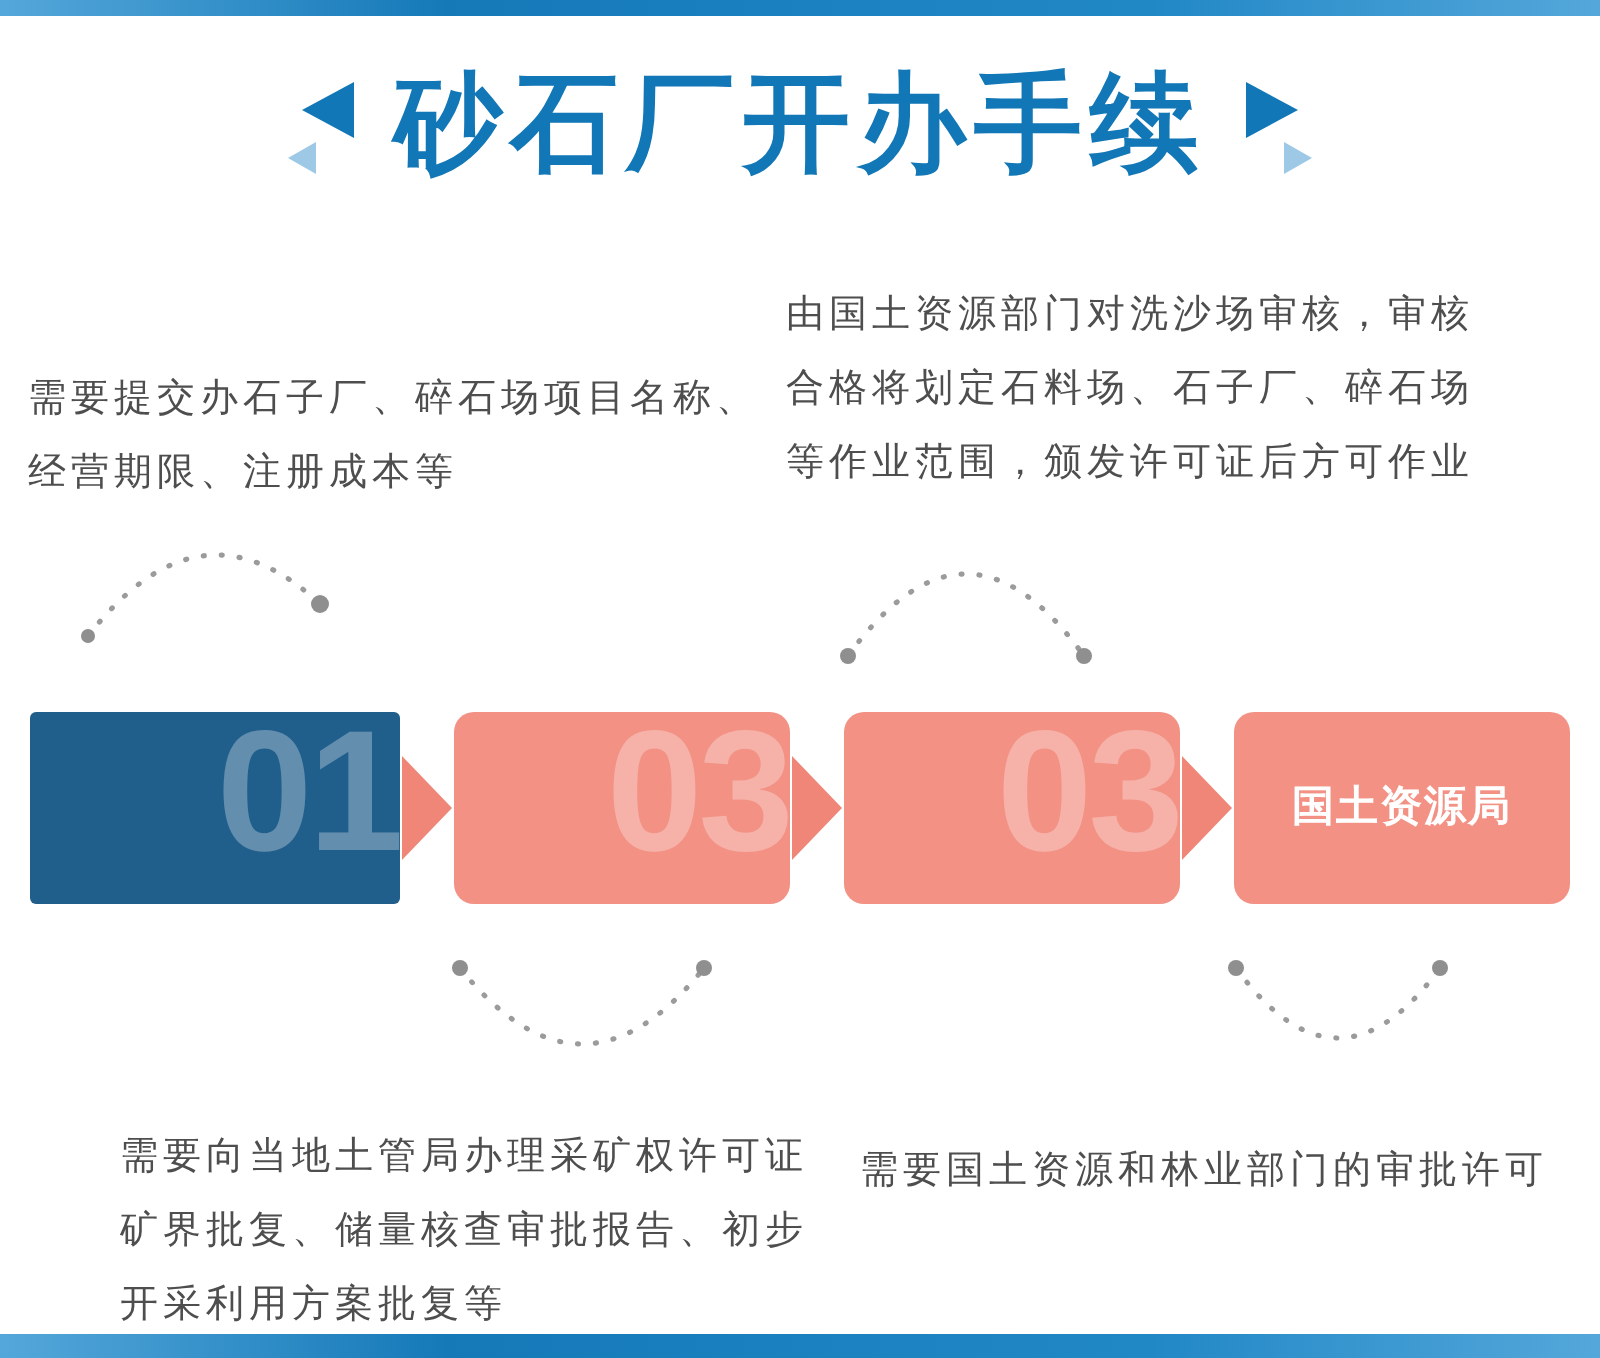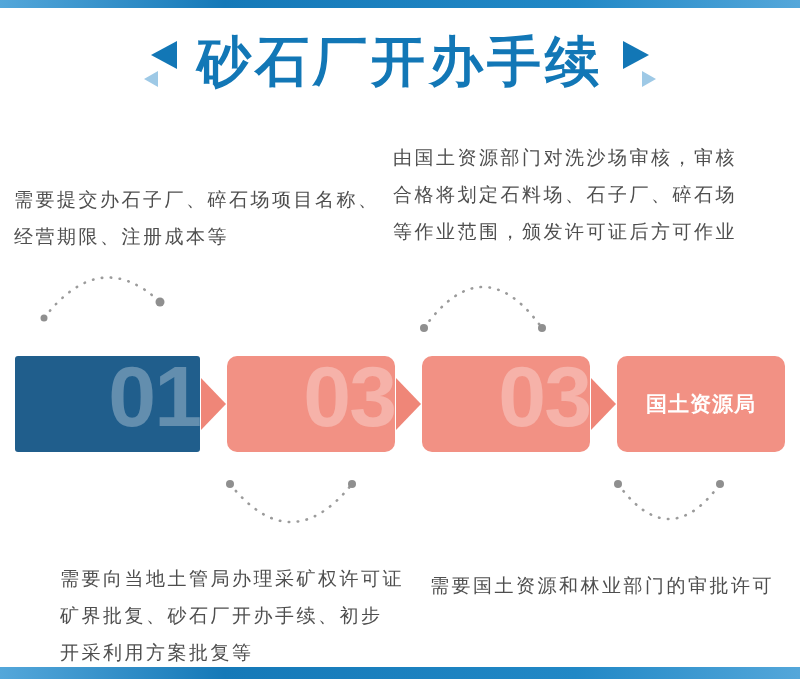--- a/index.html
+++ b/index.html
@@ -105,19 +105,19 @@
 
     <div class="tri" style="border-left-color: rgb(239, 134, 120);"></div>
 
     <div class="step step-4" style="background-color: rgb(242, 145, 132);">
       <span class="step-label">国土资源局</span>
     </div>
 
   </div>
 
   <div class="note note-bl">需要向当地土管局办理采矿权许可证
-矿界批复、砂石厂开办手续、初步
+矿界批复、储量核查审批报告、初步
 开采利用方案批复等</div>
   <div class="note note-br">需要国土资源和林业部门的审批许可</div>
 
   <div class="bar bar-bottom"></div>
 
 </div>
 
 </body></html>

